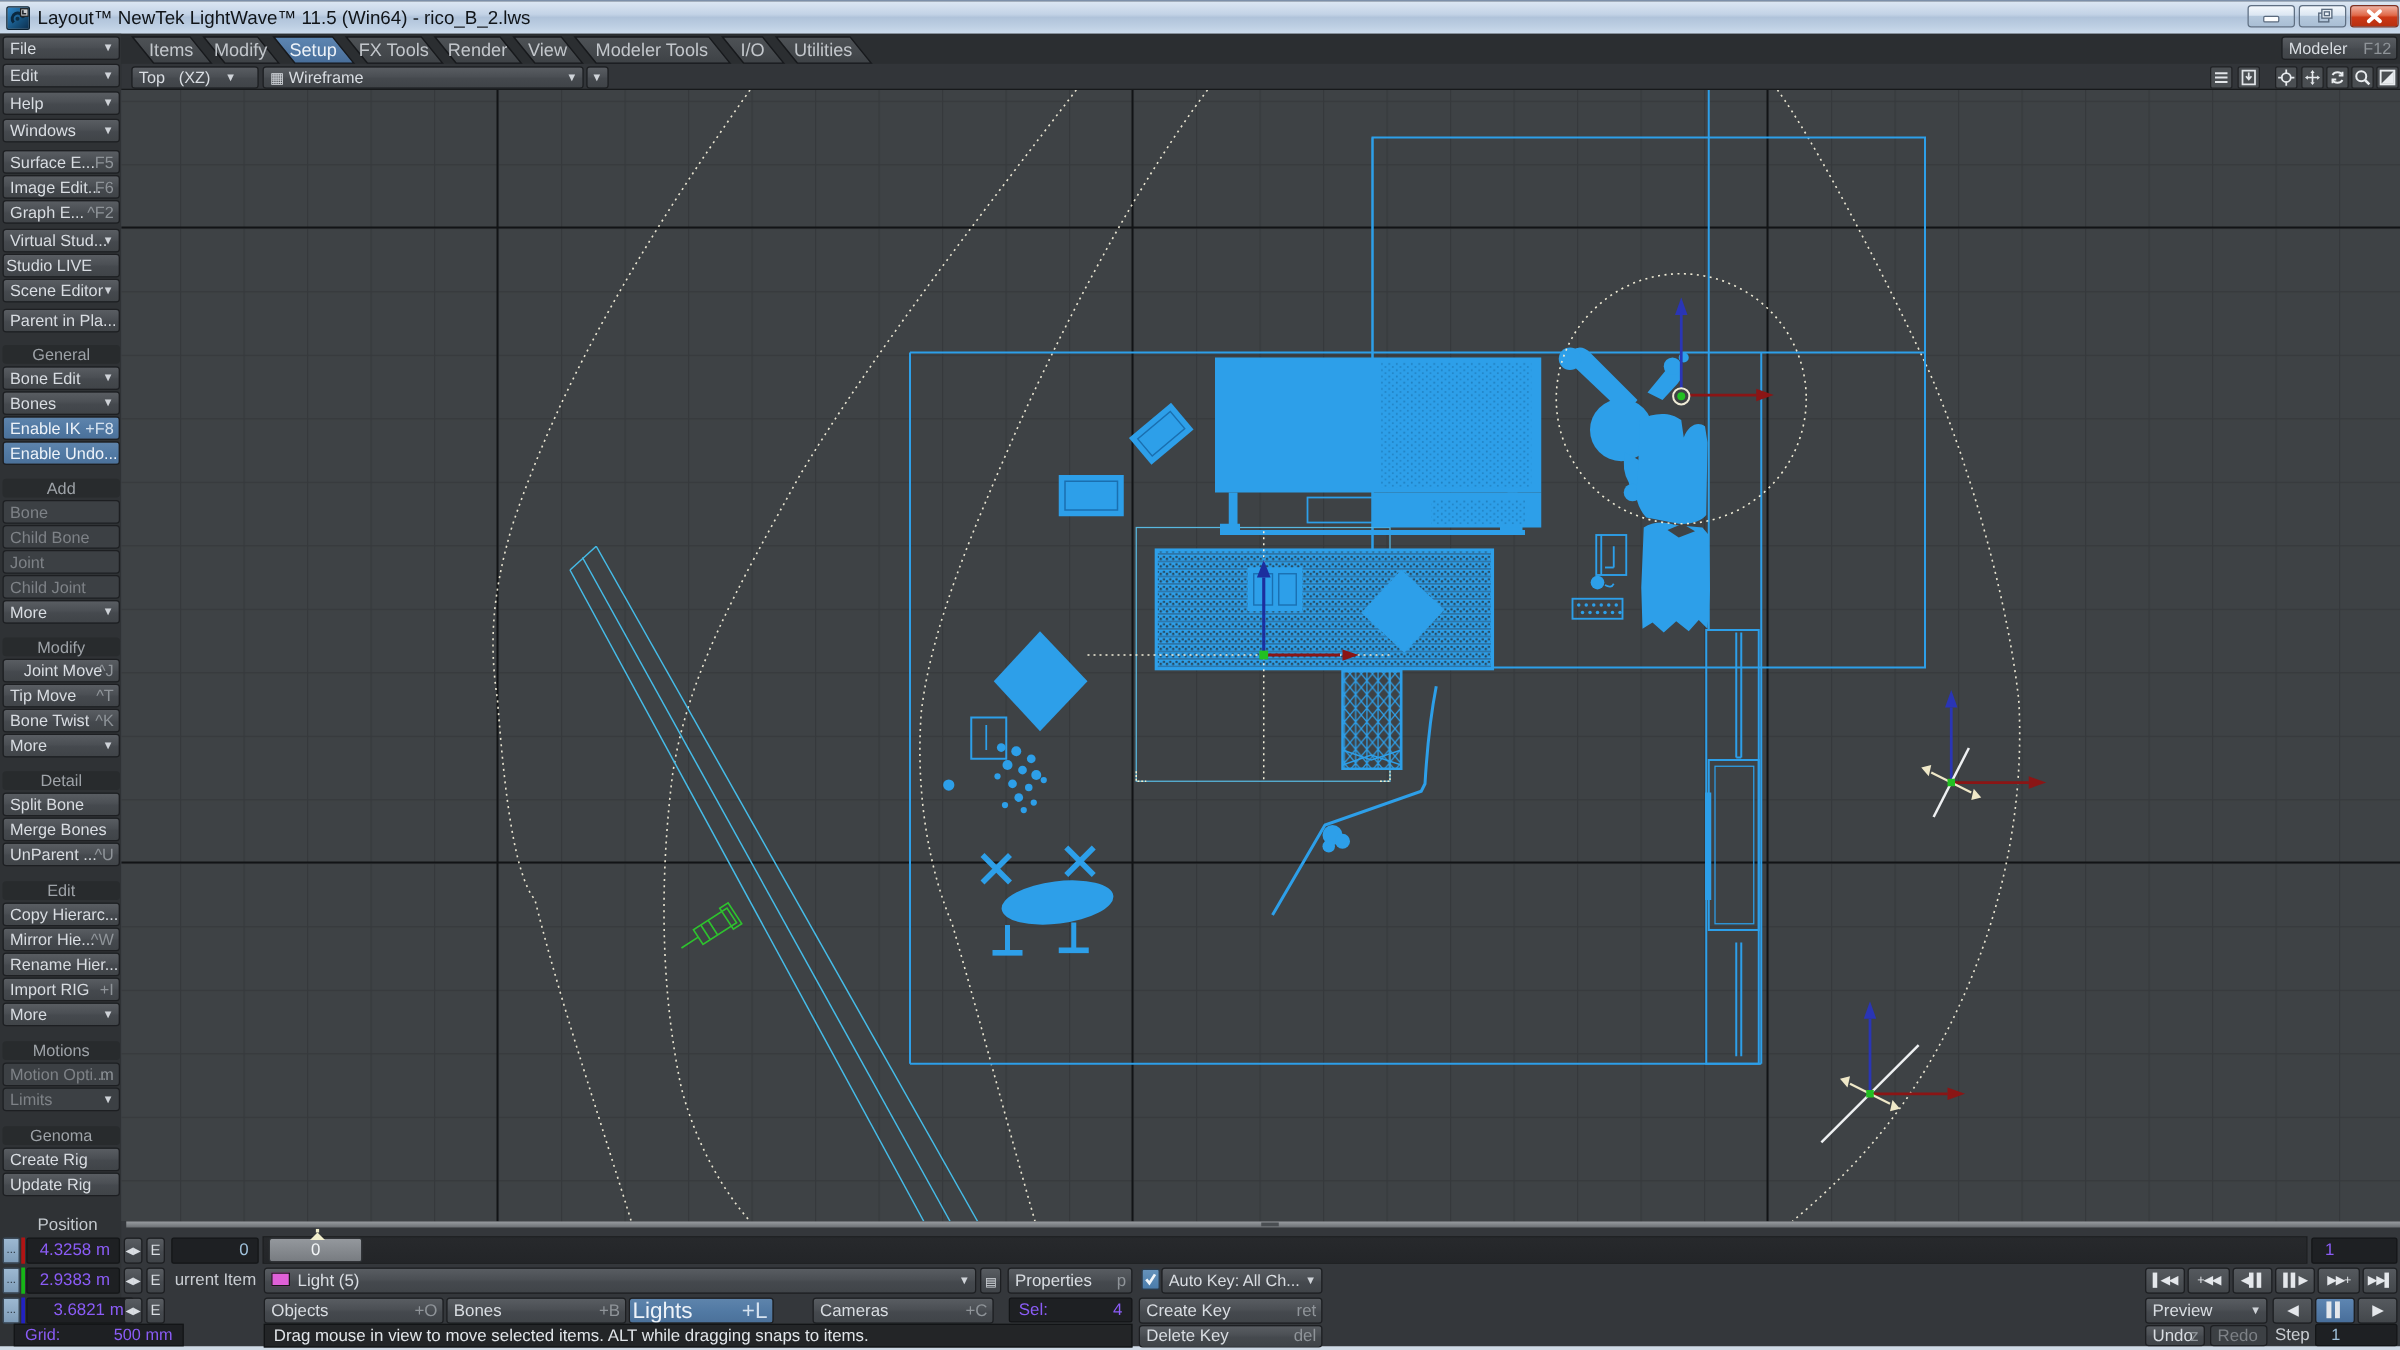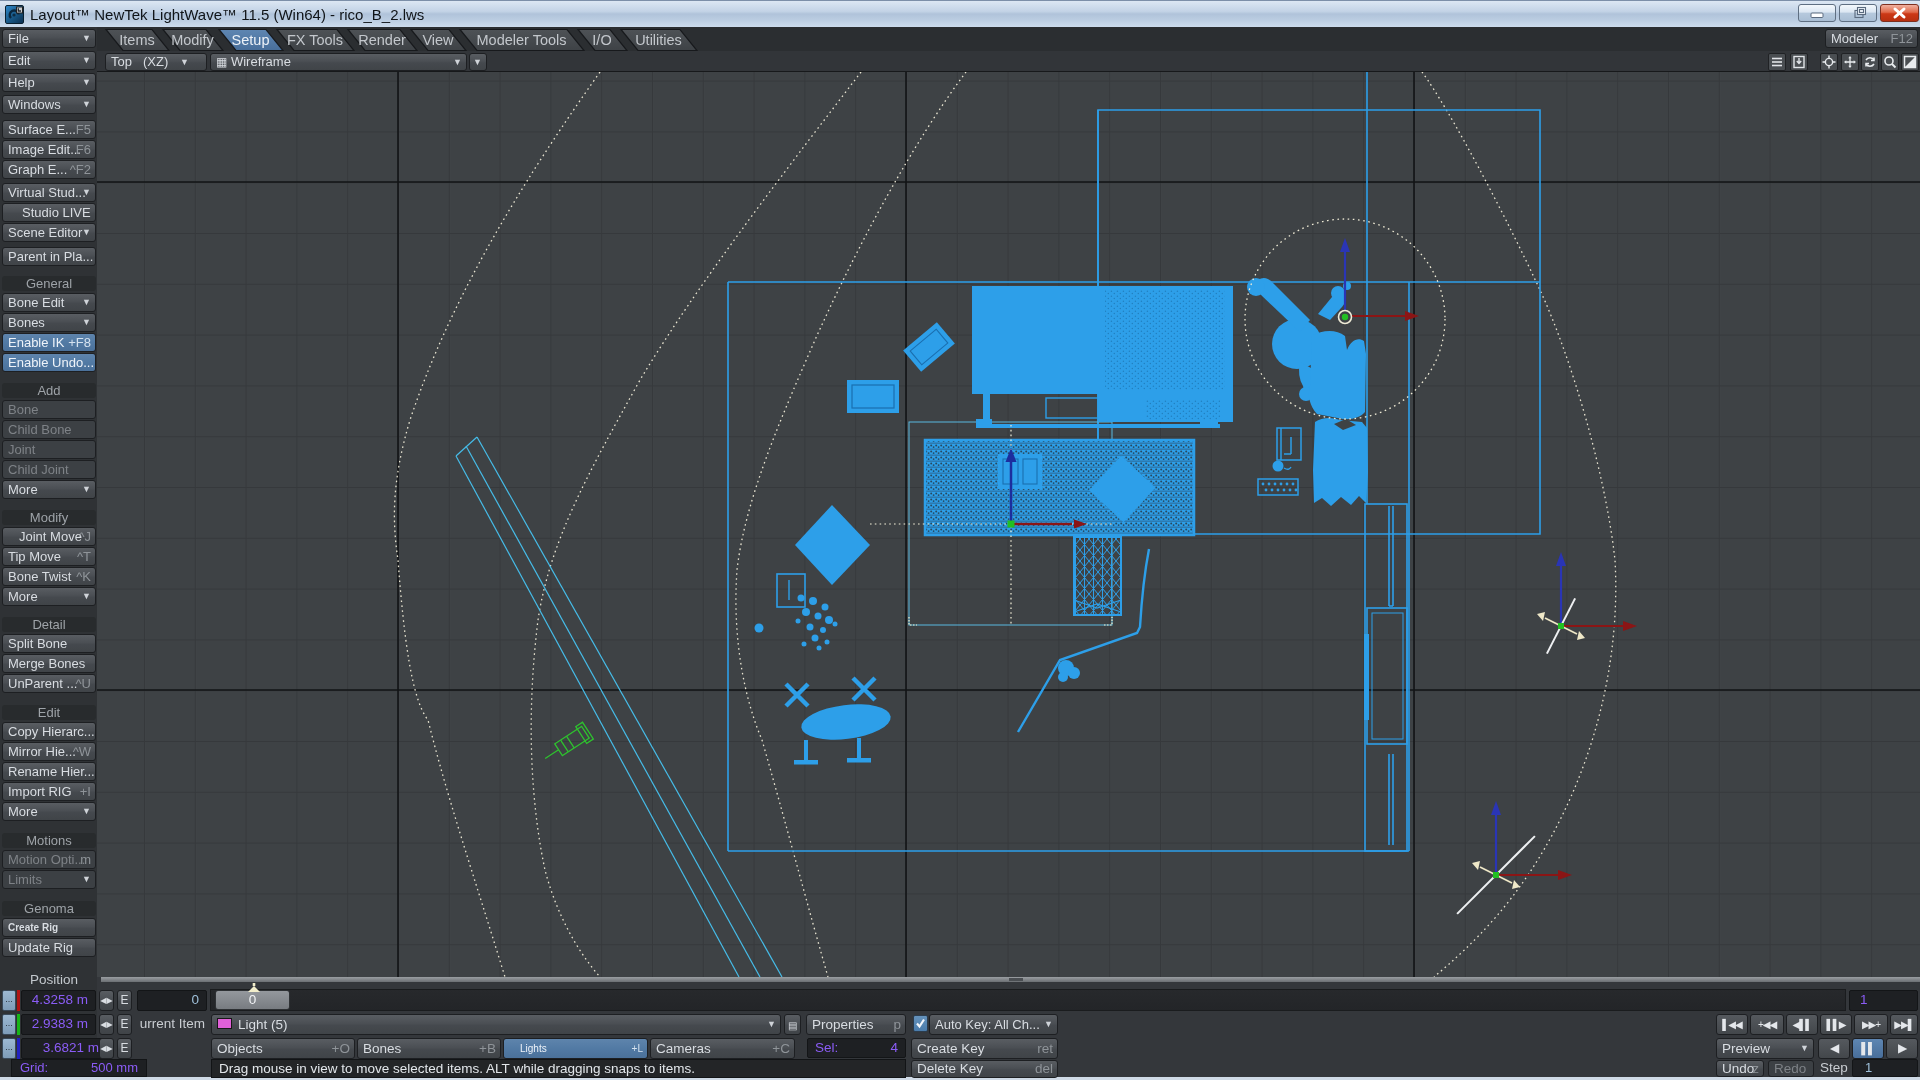--- a/index.html
+++ b/index.html
@@ -281,21 +281,21 @@
 </svg></div>
 <div id="sidebar">
     <div class="btn" style="left:2px;top:29px;width:94px;height:19px;font-size:13px;line-height:17px;padding-left:5px;">File<span class="dd" style="line-height:17px;">▼</span></div>
 <div class="btn" style="left:2px;top:51px;width:94px;height:19px;font-size:13px;line-height:17px;padding-left:5px;">Edit<span class="dd" style="line-height:17px;">▼</span></div>
 <div class="btn" style="left:2px;top:73px;width:94px;height:19px;font-size:13px;line-height:17px;padding-left:5px;">Help<span class="dd" style="line-height:17px;">▼</span></div>
 <div class="btn" style="left:2px;top:95px;width:94px;height:19px;font-size:13px;line-height:17px;padding-left:5px;">Windows<span class="dd" style="line-height:17px;">▼</span></div>
 <div class="btn" style="left:2px;top:120px;width:94px;height:19px;font-size:13px;line-height:17px;padding-left:5px;">Surface E...<span class="sc" style="line-height:17px;">F5</span></div>
 <div class="btn" style="left:2px;top:140px;width:94px;height:19px;font-size:13px;line-height:17px;padding-left:5px;">Image Edit...<span class="sc" style="line-height:17px;">F6</span></div>
 <div class="btn" style="left:2px;top:160px;width:94px;height:19px;font-size:13px;line-height:17px;padding-left:5px;">Graph E...<span class="sc" style="line-height:17px;">^F2</span></div>
 <div class="btn" style="left:2px;top:183px;width:94px;height:19px;font-size:13px;line-height:17px;padding-left:5px;">Virtual Stud...<span class="dd" style="line-height:17px;">▼</span></div>
-<div class="btn" style="left:2px;top:203px;width:94px;height:19px;font-size:13px;line-height:17px;padding-left:19px;">Studio LIVE</div>
+<div class="btn" style="left:2px;top:203px;width:94px;height:19px;font-size:13px;line-height:17px;padding-left:2px;">Studio LIVE</div>
 <div class="btn" style="left:2px;top:223px;width:94px;height:19px;font-size:13px;line-height:17px;padding-left:5px;">Scene Editor<span class="dd" style="line-height:17px;">▼</span></div>
 <div class="btn" style="left:2px;top:247px;width:94px;height:19px;font-size:13px;line-height:17px;padding-left:5px;">Parent in Pla...</div>
 <div class="hdr" style="left:2px;top:276px;width:94px;height:15px;line-height:15px;">General</div>
 <div class="btn" style="left:2px;top:293px;width:94px;height:19px;font-size:13px;line-height:17px;padding-left:5px;">Bone Edit<span class="dd" style="line-height:17px;">▼</span></div>
 <div class="btn" style="left:2px;top:313px;width:94px;height:19px;font-size:13px;line-height:17px;padding-left:5px;">Bones<span class="dd" style="line-height:17px;">▼</span></div>
 <div class="btn hl" style="left:2px;top:333px;width:94px;height:19px;font-size:13px;line-height:17px;padding-left:5px;">Enable IK<span class="sc" style="line-height:17px;">+F8</span></div>
 <div class="btn hl" style="left:2px;top:353px;width:94px;height:19px;font-size:13px;line-height:17px;padding-left:5px;">Enable Undo...</div>
 <div class="hdr" style="left:2px;top:383px;width:94px;height:15px;line-height:15px;">Add</div>
 <div class="btn dis" style="left:2px;top:400px;width:94px;height:19px;font-size:13px;line-height:17px;padding-left:5px;">Bone</div>
 <div class="btn dis" style="left:2px;top:420px;width:94px;height:19px;font-size:13px;line-height:17px;padding-left:5px;">Child Bone</div>
@@ -314,21 +314,21 @@
 <div class="hdr" style="left:2px;top:705px;width:94px;height:15px;line-height:15px;">Edit</div>
 <div class="btn" style="left:2px;top:722px;width:94px;height:19px;font-size:13px;line-height:17px;padding-left:5px;">Copy Hierarc...</div>
 <div class="btn" style="left:2px;top:742px;width:94px;height:19px;font-size:13px;line-height:17px;padding-left:5px;">Mirror Hie...<span class="sc" style="line-height:17px;">^W</span></div>
 <div class="btn" style="left:2px;top:762px;width:94px;height:19px;font-size:13px;line-height:17px;padding-left:5px;">Rename Hier...</div>
 <div class="btn" style="left:2px;top:782px;width:94px;height:19px;font-size:13px;line-height:17px;padding-left:5px;">Import RIG<span class="sc" style="line-height:17px;">+I</span></div>
 <div class="btn" style="left:2px;top:802px;width:94px;height:19px;font-size:13px;line-height:17px;padding-left:5px;">More<span class="dd" style="line-height:17px;">▼</span></div>
 <div class="hdr" style="left:2px;top:833px;width:94px;height:15px;line-height:15px;">Motions</div>
 <div class="btn dis" style="left:2px;top:850px;width:94px;height:19px;font-size:13px;line-height:17px;padding-left:5px;">Motion Opti...<span class="sc" style="line-height:17px;">m</span></div>
 <div class="btn dis" style="left:2px;top:870px;width:94px;height:19px;font-size:13px;line-height:17px;padding-left:5px;">Limits<span class="dd" style="line-height:17px;">▼</span></div>
 <div class="hdr" style="left:2px;top:901px;width:94px;height:15px;line-height:15px;">Genoma</div>
-<div class="btn" style="left:2px;top:918px;width:94px;height:19px;font-size:10px;line-height:17px;padding-left:5px;font-weight:bold;">Create Rig</div>
+<div class="btn" style="left:2px;top:918px;width:94px;height:19px;font-size:13px;line-height:17px;padding-left:5px;">Create Rig</div>
 <div class="btn" style="left:2px;top:938px;width:94px;height:19px;font-size:13px;line-height:17px;padding-left:5px;">Update Rig</div>
 <div class="lbl" style="left:30px;top:972px;font-size:13.5px;color:#c3c8cd;">Position</div>
 <div class="btn" style="left:105px;top:53px;width:102px;height:18px;font-size:13px;line-height:16px;padding-left:5px;">Top</div>
 <div class="lbl" style="left:143px;top:54px;font-size:13px;color:#d9dde2;">(XZ)</div>
 <div class="lbl" style="left:180px;top:57px;font-size:9px;color:#d0d4d9;">▼</div>
 <div class="btn" style="left:210px;top:53px;width:257px;height:18px;font-size:13px;line-height:16px;padding-left:5px;"><span style="font-size:12px;">▦</span> Wireframe<span class="dd" style="line-height:16px;">▼</span></div>
 <div class="btn" style="left:469px;top:53px;width:18px;height:18px;font-size:13px;line-height:16px;padding-left:5px;"></div>
     <div class="lbl" style="left:473px;top:57px;font-size:9px;color:#d0d4d9;">▼</div>
 <div class="btn" style="left:1825px;top:29px;width:93px;height:19px;font-size:13px;line-height:17px;padding-left:5px;">Modeler<span class="sc" style="line-height:17px;">F12</span></div>
 <div class="abs" style="left:1768px;top:53px;width:18px;height:18px;background:#4a4e52;border:1px solid #202225;border-radius:2px;box-sizing:border-box;"><svg width="16" height="16" viewBox="0 0 16 16">
@@ -392,21 +392,21 @@
 <div class="lbl" style="left:125px;top:1016px;width:80px;text-align:right;font-size:13.5px;">urrent Item</div>
 <div class="btn" style="left:211px;top:1014px;width:570px;height:21px;font-size:13.5px;line-height:19px;padding-left:5px;"><span style="display:inline-block;width:13px;height:9px;background:#e060d8;border:1px solid #181818;margin-right:6px;"></span>Light (5)<span class="dd" style="line-height:19px;">▼</span></div>
 <div class="btn" style="left:784px;top:1014px;width:17px;height:21px;font-size:13px;line-height:19px;padding-left:3px;"><span style="font-size:10px;">▤</span></div>
 <div class="btn" style="left:806px;top:1014px;width:100px;height:21px;font-size:13.5px;line-height:19px;padding-left:5px;">Properties<span class="sc" style="line-height:19px;">p</span></div>
 <div class="abs" style="left:913px;top:1015px;width:15px;height:17px;background:linear-gradient(to bottom,#6592bb,#4a7cab);border:1px solid #2c3c4c;border-radius:2px;box-sizing:border-box;"><svg width="13" height="15" viewBox="0 0 13 15">
         <path d="M3,7.5 L5.5,10.5 L10,3.5" fill="none" stroke="#f2f6fa" stroke-width="2.2"></path>
       </svg></div>
 <div class="btn" style="left:929px;top:1014px;width:129px;height:21px;font-size:13px;line-height:19px;padding-left:5px;">Auto Key: All Ch...<span class="dd" style="line-height:19px;">▼</span></div>
 <div class="btn" style="left:211px;top:1038px;width:144px;height:21px;font-size:13.5px;line-height:19px;padding-left:5px;">Objects<span class="sc" style="line-height:19px;">+O</span></div>
 <div class="btn" style="left:357px;top:1038px;width:144px;height:21px;font-size:13.5px;line-height:19px;padding-left:5px;">Bones<span class="sc" style="line-height:19px;">+B</span></div>
-<div class="btn hl" style="left:503px;top:1038px;width:145px;height:21px;font-size:10px;line-height:19px;padding-left:16px;">Lights<span class="sc" style="line-height:19px;">+L</span></div>
+<div class="btn hl" style="left:503px;top:1038px;width:116px;height:21px;font-size:18px;line-height:19px;padding-left:2px;">Lights<span class="sc" style="line-height:19px;">+L</span></div>
 <div class="btn" style="left:650px;top:1038px;width:145px;height:21px;font-size:13.5px;line-height:19px;padding-left:5px;">Cameras<span class="sc" style="line-height:19px;">+C</span></div>
 <div class="field" style="left:807px;top:1038px;width:99px;height:20px;font-size:13.5px;">
       <span style="position:absolute;left:7px;">Sel:</span>
       <span style="position:absolute;right:7px;">4</span>
     </div>
 <div class="btn" style="left:911px;top:1038px;width:147px;height:21px;font-size:13.5px;line-height:19px;padding-left:5px;">Create Key<span class="sc" style="line-height:19px;">ret</span></div>
 <div class="field" style="left:11px;top:1059px;width:136px;height:18px;line-height:16px;border-radius:0;">
       <span style="position:absolute;left:8px;">Grid:</span>
       <span style="position:absolute;right:8px;">500 mm</span>
     </div>

